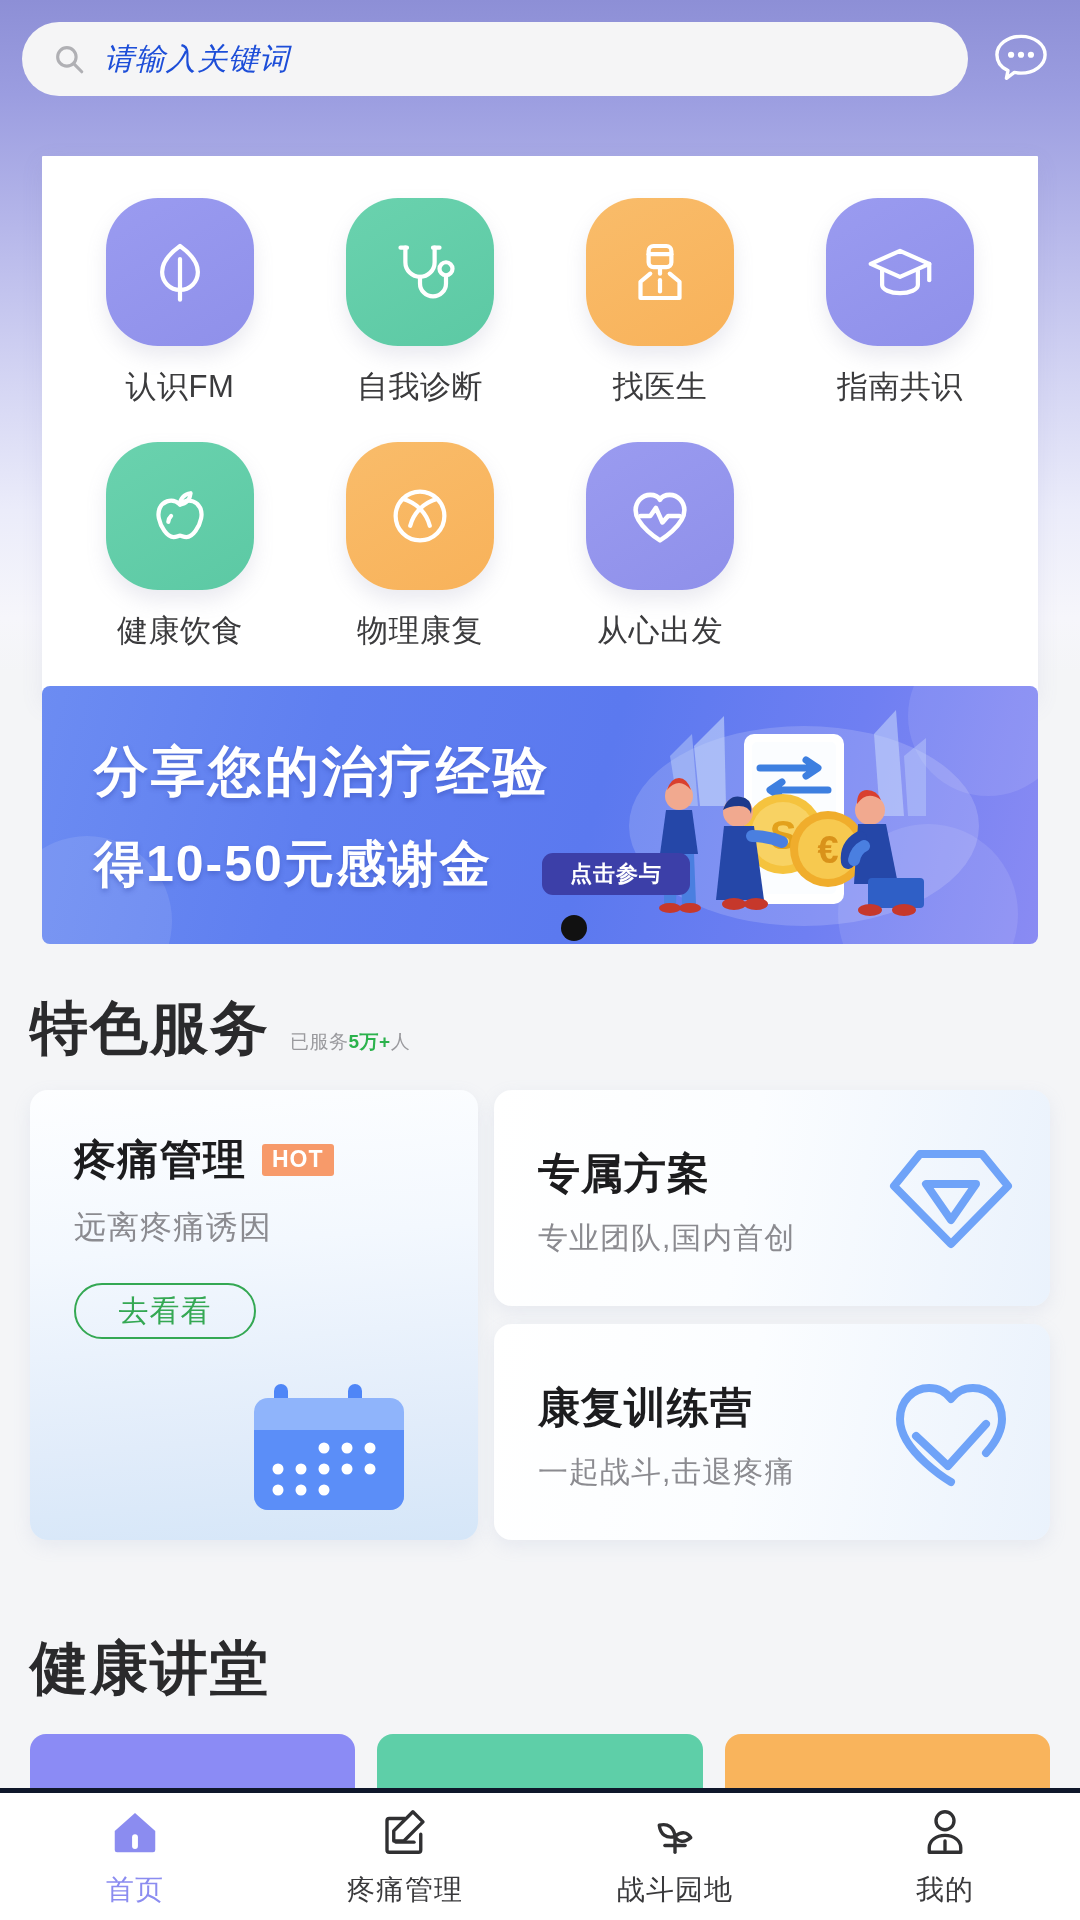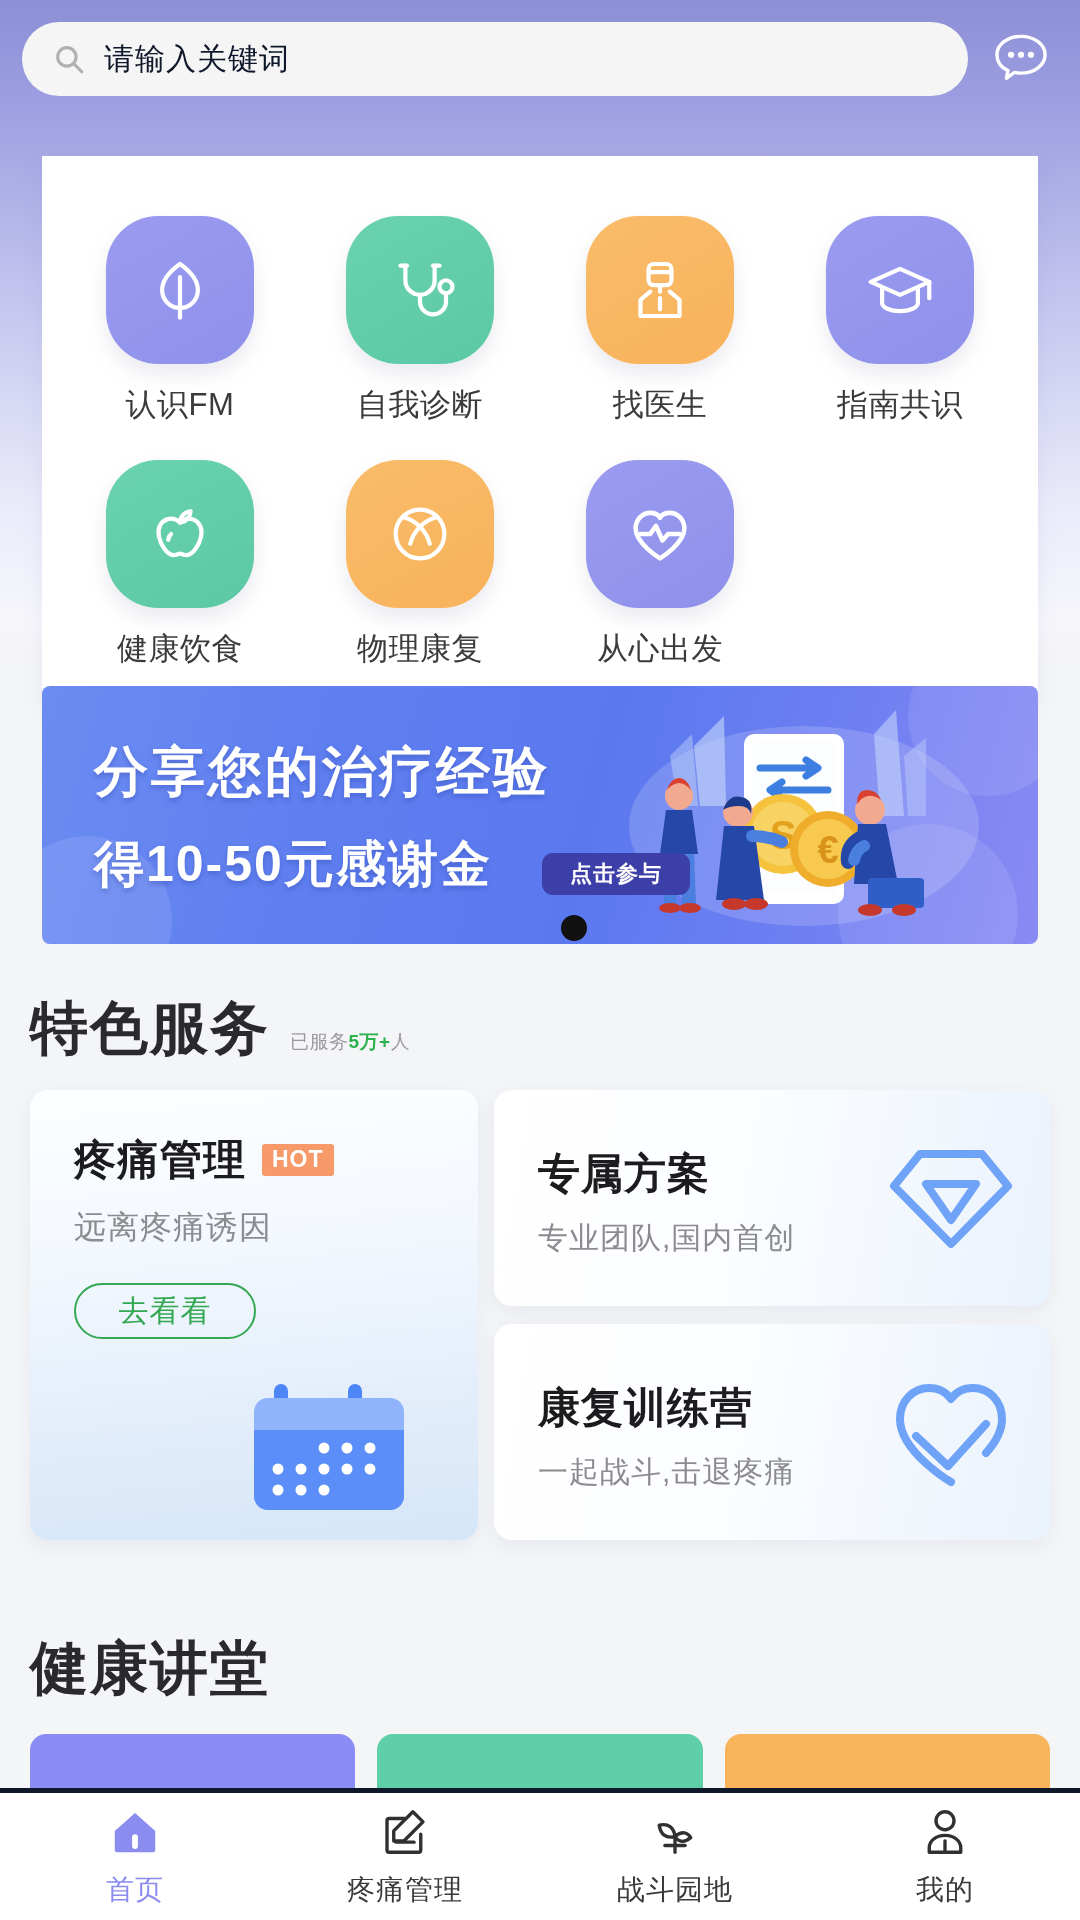--- a/index.html
+++ b/index.html
@@ -18,33 +18,33 @@
   }
   .header-bar {
     position: absolute; left: 0; top: 0; width: 1080px; height: 118px;
     display: flex; align-items: center; padding: 0 22px; gap: 16px;
   }
   .search-box {
     flex: 1; height: 74px; background: #f5f5f6; border-radius: 37px;
     display: flex; align-items: center; padding: 0 30px; gap: 18px;
   }
   .search-icon { width: 34px; height: 34px; flex: 0 0 34px; }
-  .search-ph { font-size: 30px; color: #0f172a; letter-spacing: 1px; }
+  .search-ph { font-size: 30px; color: #1d4ed8; letter-spacing: 1px; font-style: italic; }
   .chat-btn {
     width: 74px; height: 74px; border-radius: 50%;
     display: flex; align-items: center; justify-content: center;
     flex: 0 0 74px;
   }
 
   
   .grid-card {
     position: absolute; left: 42px; top: 156px; width: 996px; height: 544px;
     background: #ffffff; border-radius: 1px;
     box-shadow: 0 6px 22px rgba(120,120,180,.10);
-    padding: 60px 18px 26px 18px;
+    padding: 42px 18px 26px 18px;
   }
   .grid-row { display: flex; }
   .grid-row + .grid-row { margin-top: 34px; }
   .grid-cell { width: 25%; display: flex; flex-direction: column; align-items: center; }
   .tile {
     width: 148px; height: 148px; border-radius: 52px;
     display: flex; align-items: center; justify-content: center;
     box-shadow: 0 10px 20px rgba(140,140,170,.18);
   }
   .tile.purple { background: linear-gradient(150deg,#9a9bf0 0%, #8f90ea 100%); }

